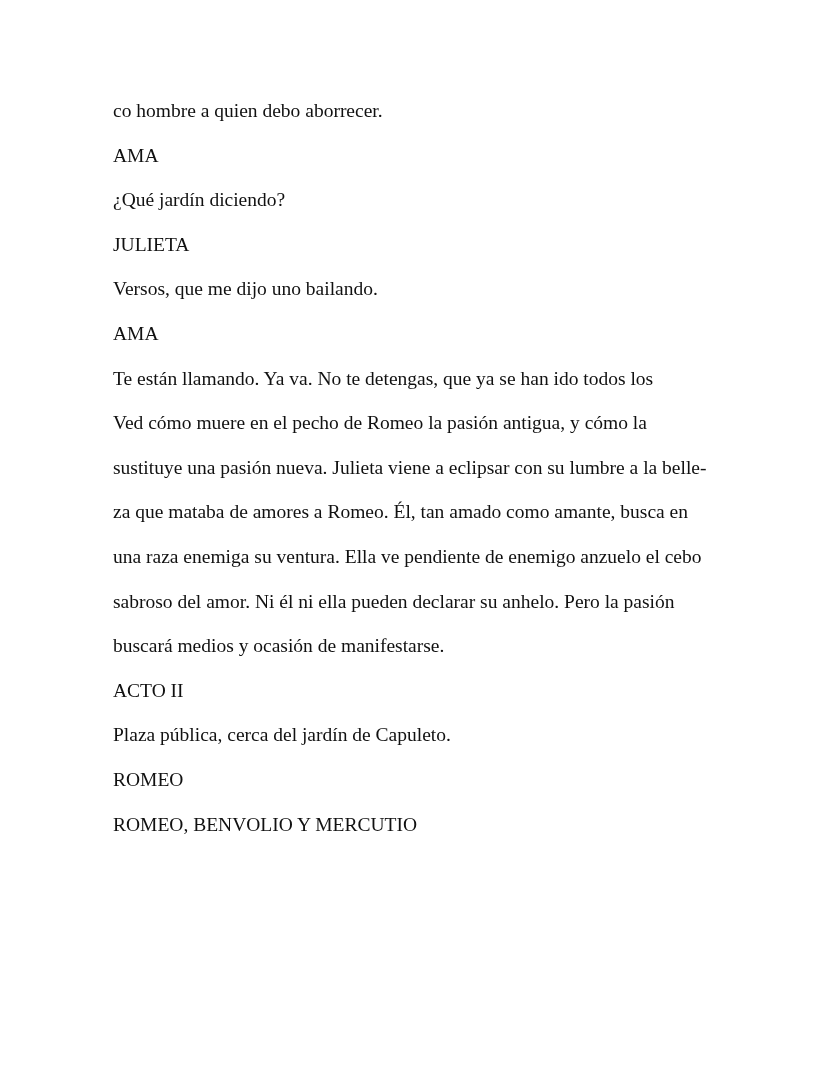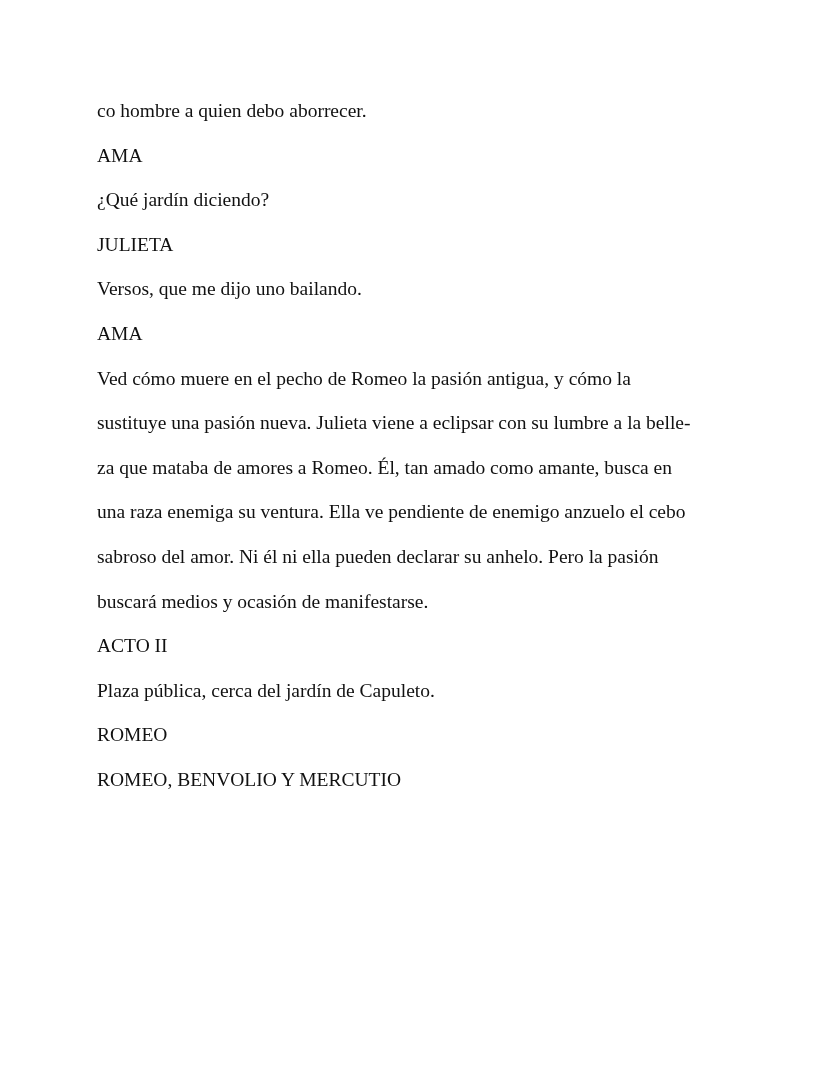--- a/index.html
+++ b/index.html
@@ -1,33 +1,34 @@
 <!DOCTYPE html>
 <html><head>
   <meta charset="utf-8">
   <style>
     html, body { margin: 0; padding: 0; background: #ffffff; }
     body { width: 828px; height: 1071px; position: relative; overflow: hidden; }
     .page {
-      position: absolute; left: 97px; top: 97px; width: 640px;
+      position: absolute; left: 113px; top: 97px; width: 640px;
       font-family: "Liberation Serif", serif;
       font-size: 19.5px; color: #111111;
     }
     .line { height: 44.6px; line-height: 28px; white-space: nowrap; }
   </style>
 </head>
 <body>
 
 <div class="page">
   <div class="line">co hombre a quien debo aborrecer.</div>
   <div class="line">AMA</div>
   <div class="line">¿Qué jardín diciendo?</div>
   <div class="line">JULIETA</div>
   <div class="line">Versos, que me dijo uno bailando.</div>
   <div class="line">AMA</div>
+  <div class="line">Te están llamando. Ya va. No te detengas, que ya se han ido todos los</div>
   <div class="line">Ved cómo muere en el pecho de Romeo la pasión antigua, y cómo la</div>
   <div class="line">sustituye una pasión nueva. Julieta viene a eclipsar con su lumbre a la belle-</div>
   <div class="line">za que mataba de amores a Romeo. Él, tan amado como amante, busca en</div>
   <div class="line">una raza enemiga su ventura. Ella ve pendiente de enemigo anzuelo el cebo</div>
   <div class="line">sabroso del amor. Ni él ni ella pueden declarar su anhelo. Pero la pasión</div>
   <div class="line">buscará medios y ocasión de manifestarse.</div>
   <div class="line">ACTO II</div>
   <div class="line">Plaza pública, cerca del jardín de Capuleto.</div>
   <div class="line">ROMEO</div>
   <div class="line">ROMEO, BENVOLIO Y MERCUTIO</div>

